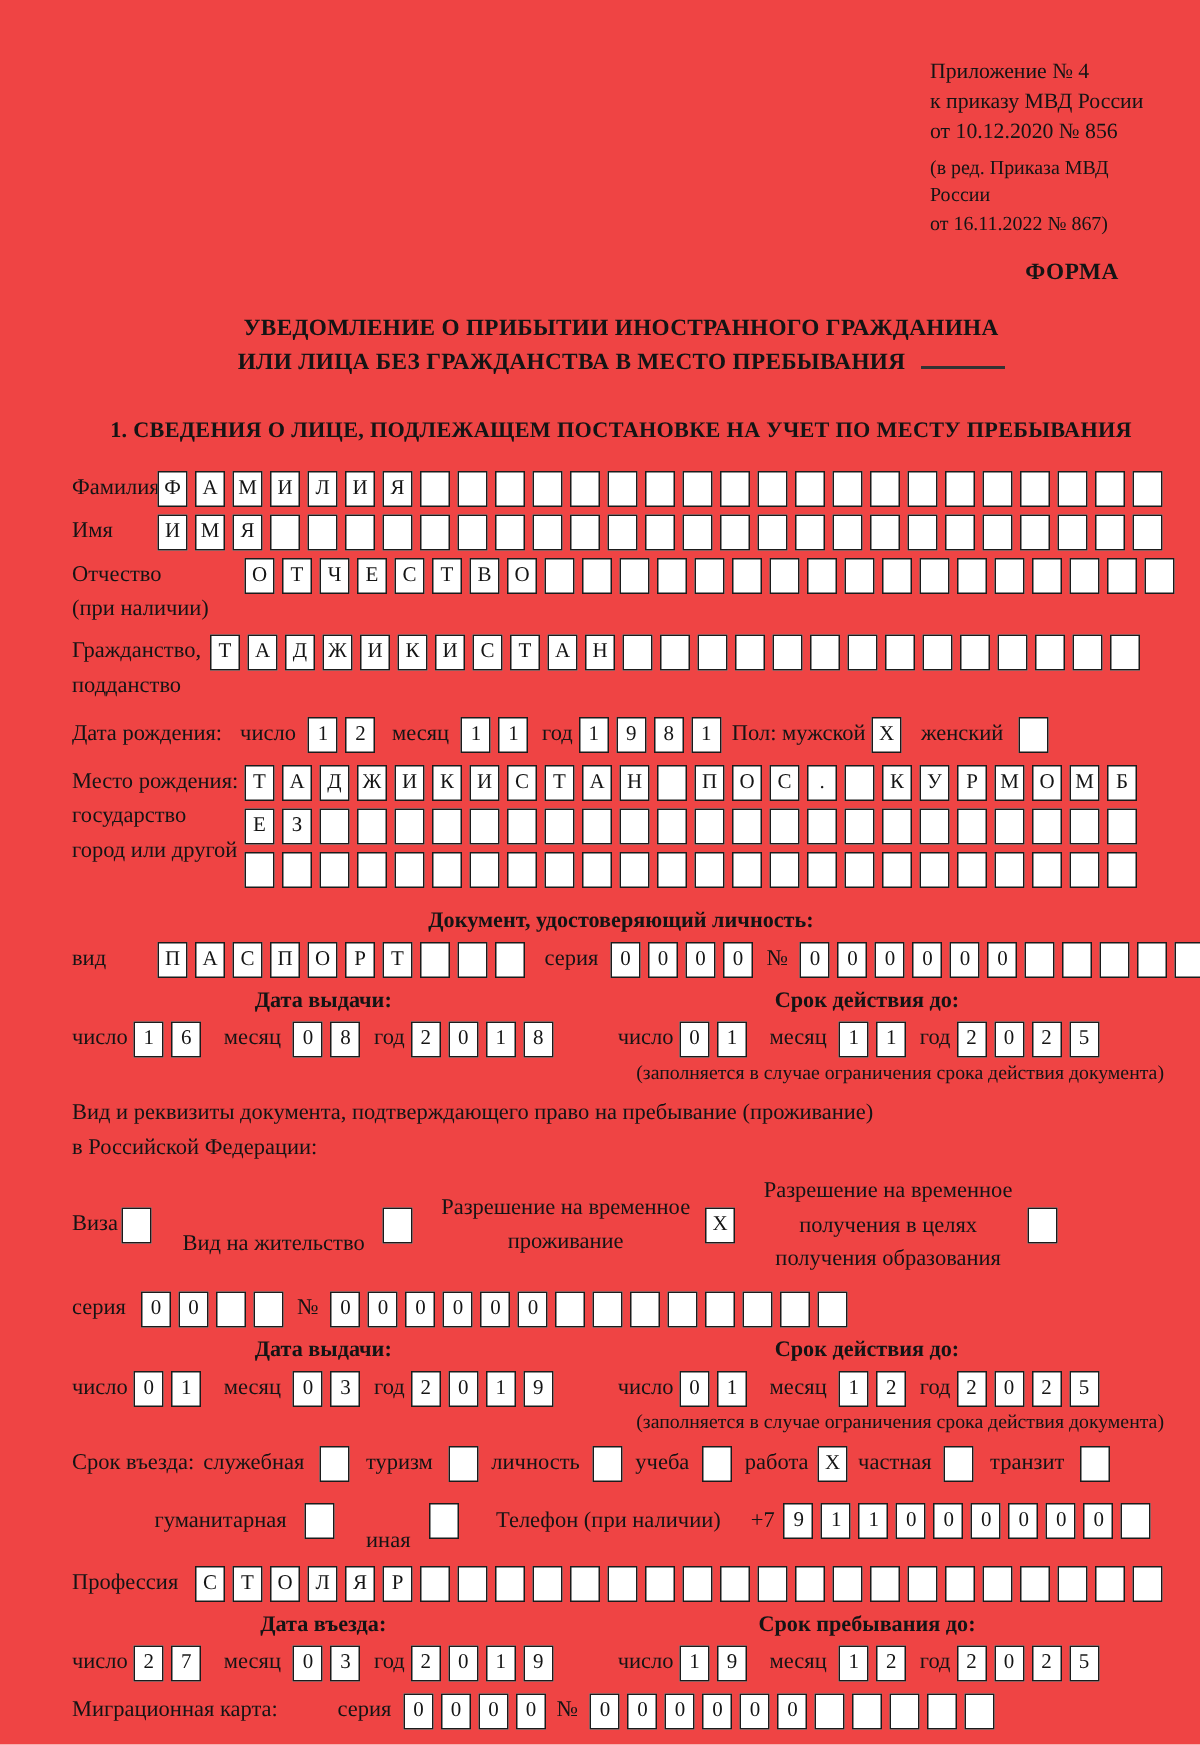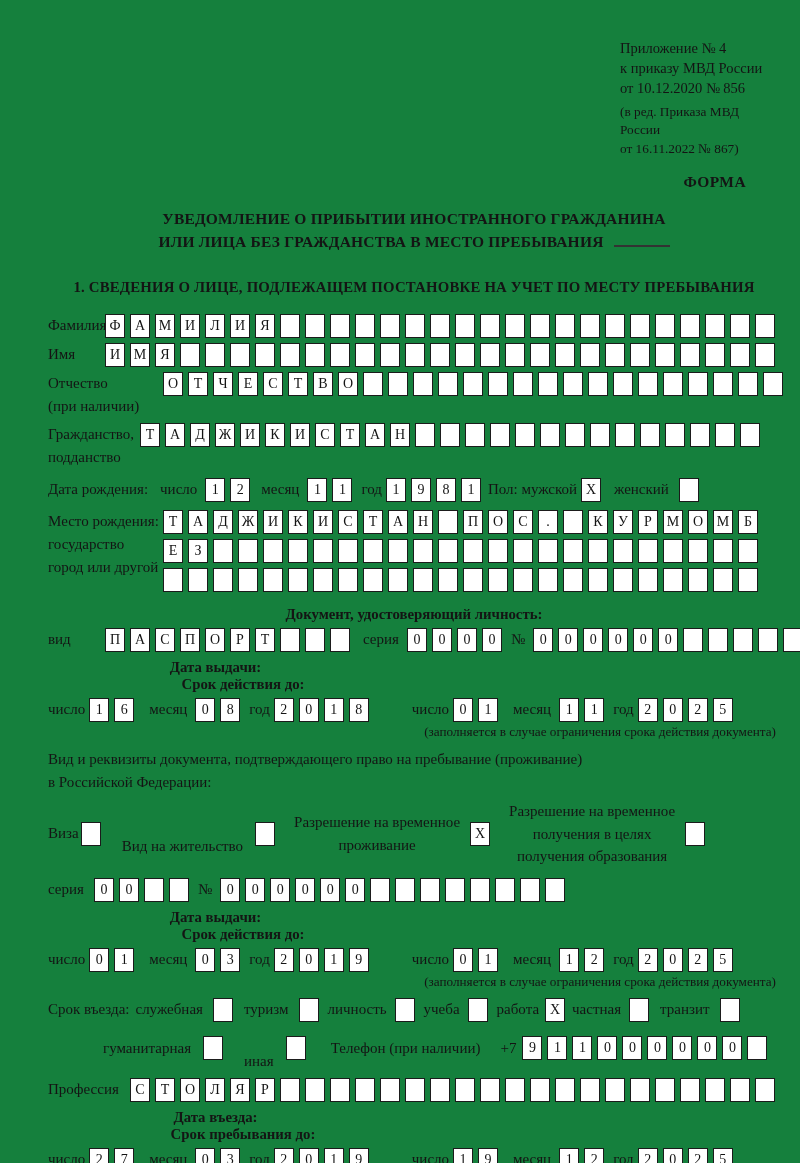--- a/index.html
+++ b/index.html
@@ -1,18 +1,18 @@
 <!DOCTYPE html>
 <html lang="ru"><head>
 <meta charset="utf-8">
 <style>
   * { margin:0; padding:0; box-sizing:border-box; }
   html,body { background:#ffffff; }
   .page{
-    width:800px; height:1163px; overflow:hidden; background:#15803d;
+    width:800px; height:1163px; overflow:hidden; background:#ef4444;
     font-family:"Liberation Serif", serif; color:#141414;
     padding:38px 20px 8px 48px; position:relative;
   }
   .appendix{ margin-left:572px; font-size:14.5px; line-height:1.38; }
   .appendix .amend{ margin-top:5px; font-size:13.3px; line-height:1.38; }
   .forma{ text-align:right; padding-right:34px; font-weight:bold; font-size:15.5px; margin-top:15px; letter-spacing:.4px; }
   .title{ text-align:center; font-weight:bold; font-size:15.5px; line-height:1.5; margin-top:16px; letter-spacing:.2px; }
   .blank-line{ display:inline-block; width:56px; border-bottom:2px solid #333; height:13px; margin-left:10px; }
   .section-title{ text-align:center; font-weight:bold; font-size:14.8px; margin-top:25px; letter-spacing:.2px; }
 
@@ -29,21 +29,21 @@
   .cell-rows{ display:flex; flex-direction:column; }
   .cell-rows .cells{ margin-bottom:5px; }
 
   .w57{ width:57px; } .w72{ width:72px; } .w92{ width:92px; } .w107{ width:115px; } .w177{ width:177px; }
   .ml2{margin-left:2px;} .ml4{margin-left:4px;} .ml6{margin-left:6px;} .ml8{margin-left:8px;}
   .ml10{margin-left:10px;} .ml12{margin-left:12px;} .ml14{margin-left:14px;} .ml16{margin-left:16px;margin-top:26px;}
   .ml20{margin-left:20px;} .ml38{margin-left:38px;} .ml55{margin-left:55px;}
   .mt8{margin-top:8px;} .mt10{margin-top:10px;} .mt18{margin-top:18px;}
 
   .center-bold{ text-align:center; font-weight:bold; font-size:14.8px; margin-top:9px; }
-  .date-headers{ display:flex; font-weight:bold; font-size:14.8px; margin-top:7px;flex-direction:column; }
+  .date-headers{ display:flex; font-weight:bold; font-size:14.8px; margin-top:7px; }
   .dh-l{ width:335px; text-align:center; flex:none; }
   .dh-r{ width:390px; text-align:center; flex:none; }
   .note{ text-align:right; font-size:13.2px; margin-top:2px; padding-right:4px; }
   .intro{ font-size:15px; margin-top:8px; line-height:1.55; }
   .res-row{ display:flex; align-items:center; margin-top:6px; }
   .opt-block{ font-size:15px; line-height:1.5; text-align:center; flex:none; }
 </style>
 </head>
 <body>
 

